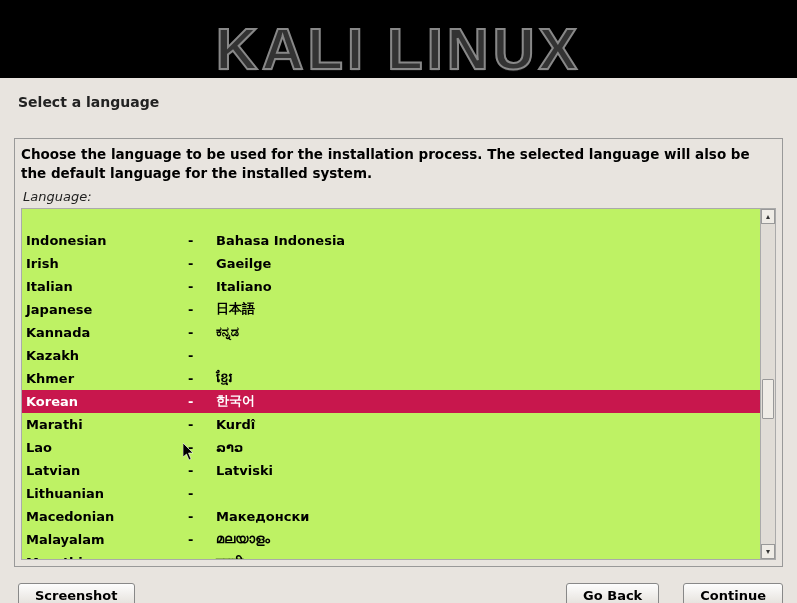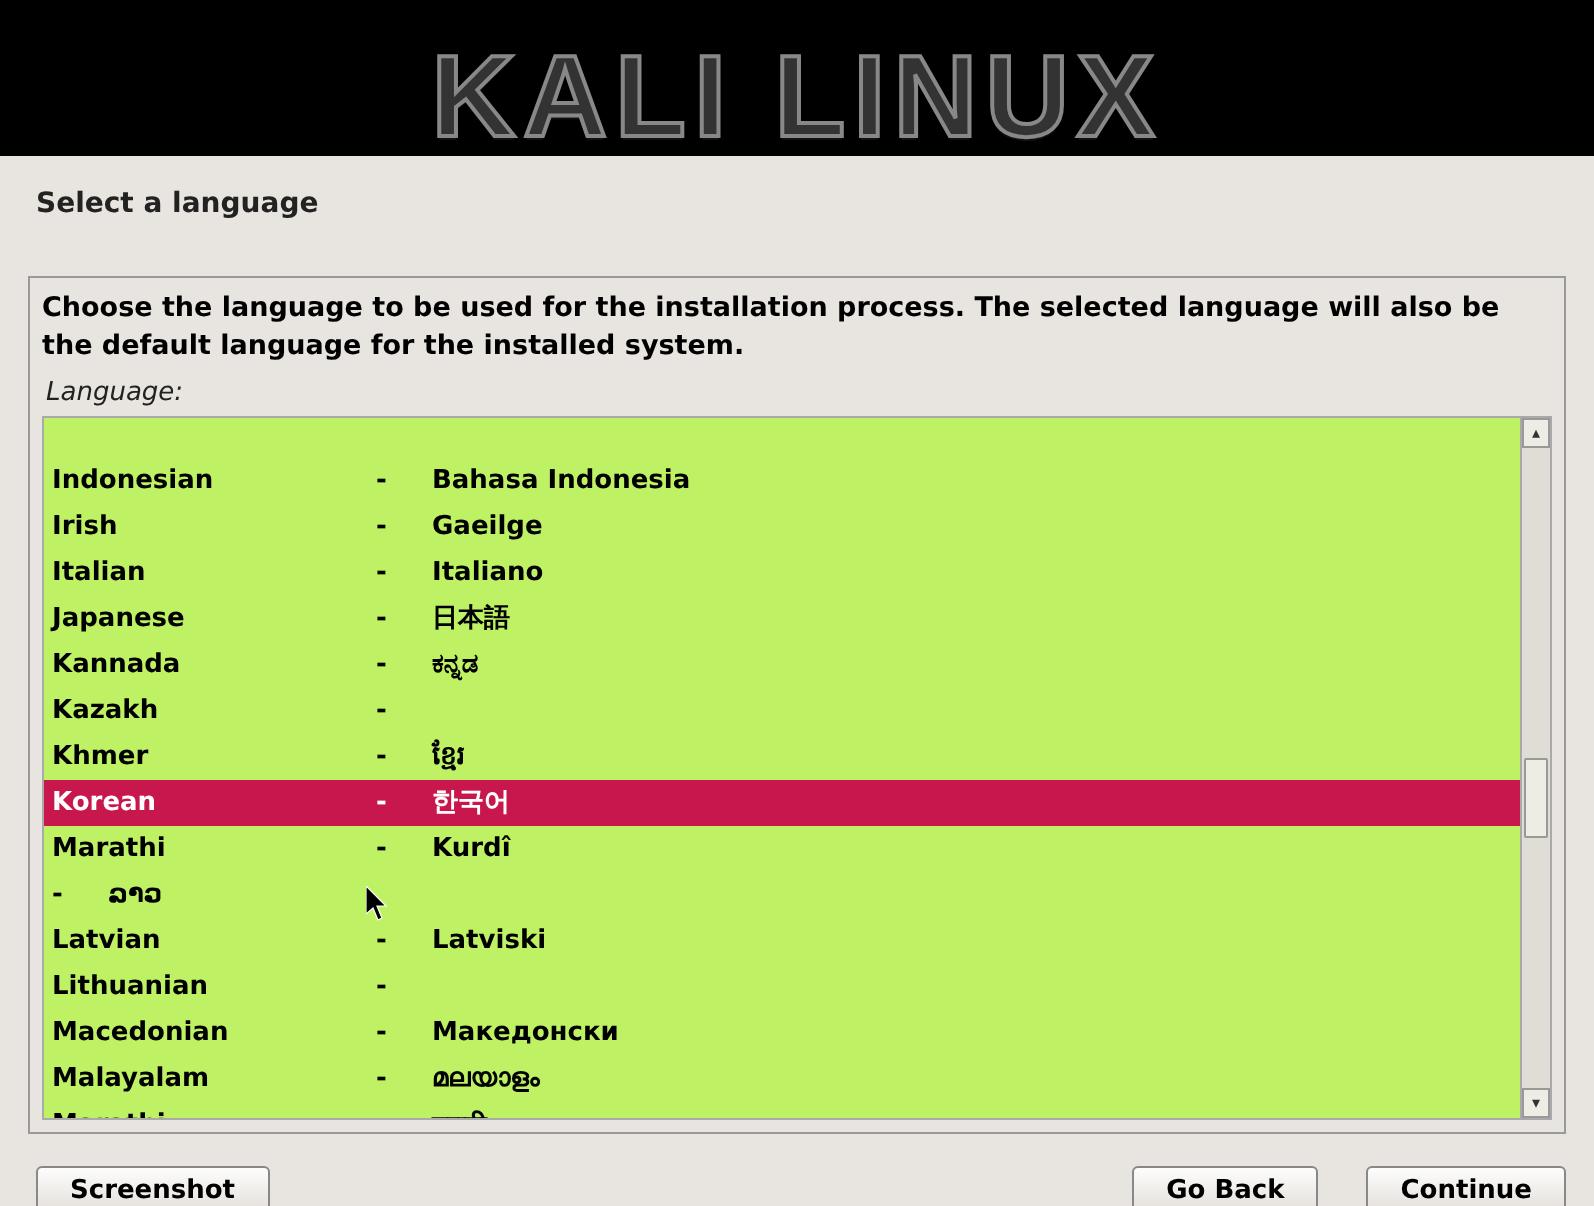--- a/index.html
+++ b/index.html
@@ -197,20 +197,21 @@
             <span class="col-english">Korean</span>
             <span class="col-dash">-</span>
             <span class="col-native">한국어</span>
           </div>
           <div class="row">
             <span class="col-english">Marathi</span>
             <span class="col-dash">-</span>
             <span class="col-native">Kurdî</span>
           </div>
           <div class="row">
+            <span class="col-english">Lao</span>
             <span class="col-dash">-</span>
             <span class="col-native">ລາວ</span>
           </div>
           <div class="row">
             <span class="col-english">Latvian</span>
             <span class="col-dash">-</span>
             <span class="col-native">Latviski</span>
           </div>
           <div class="row">
             <span class="col-english">Lithuanian</span>

